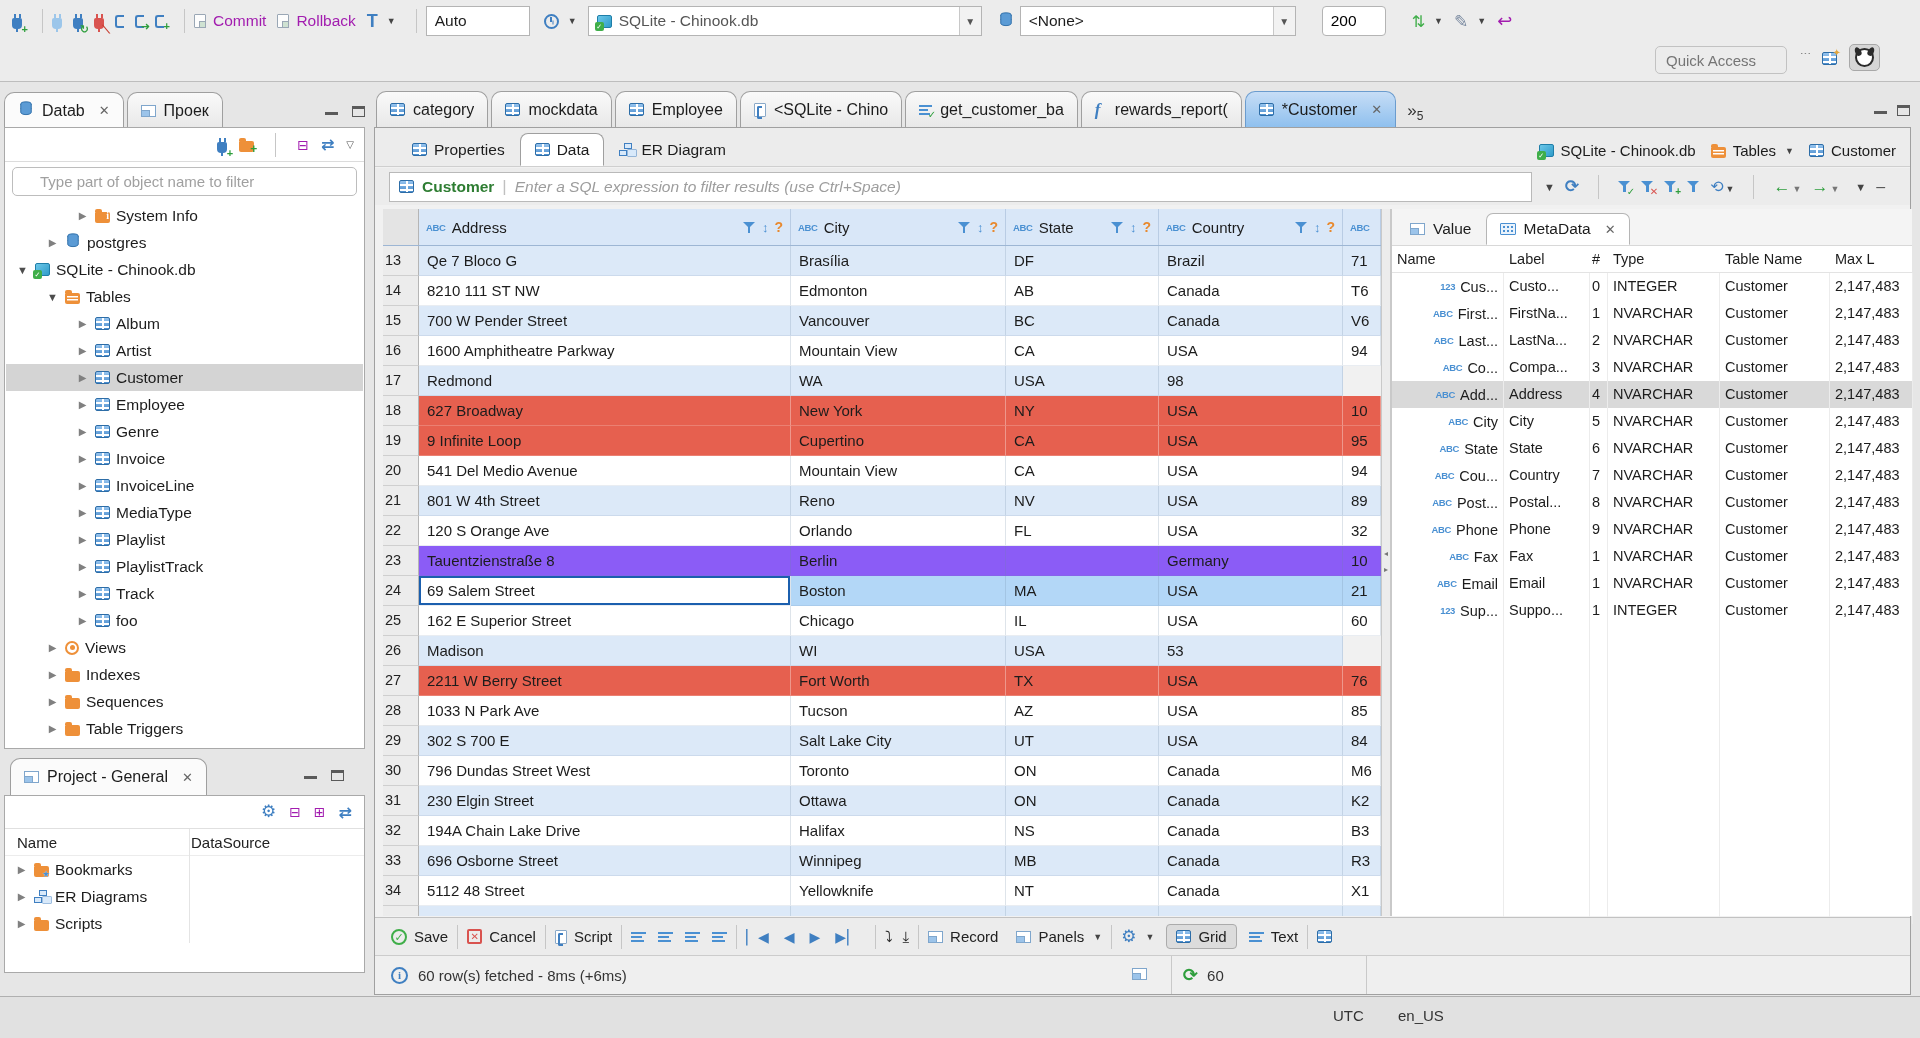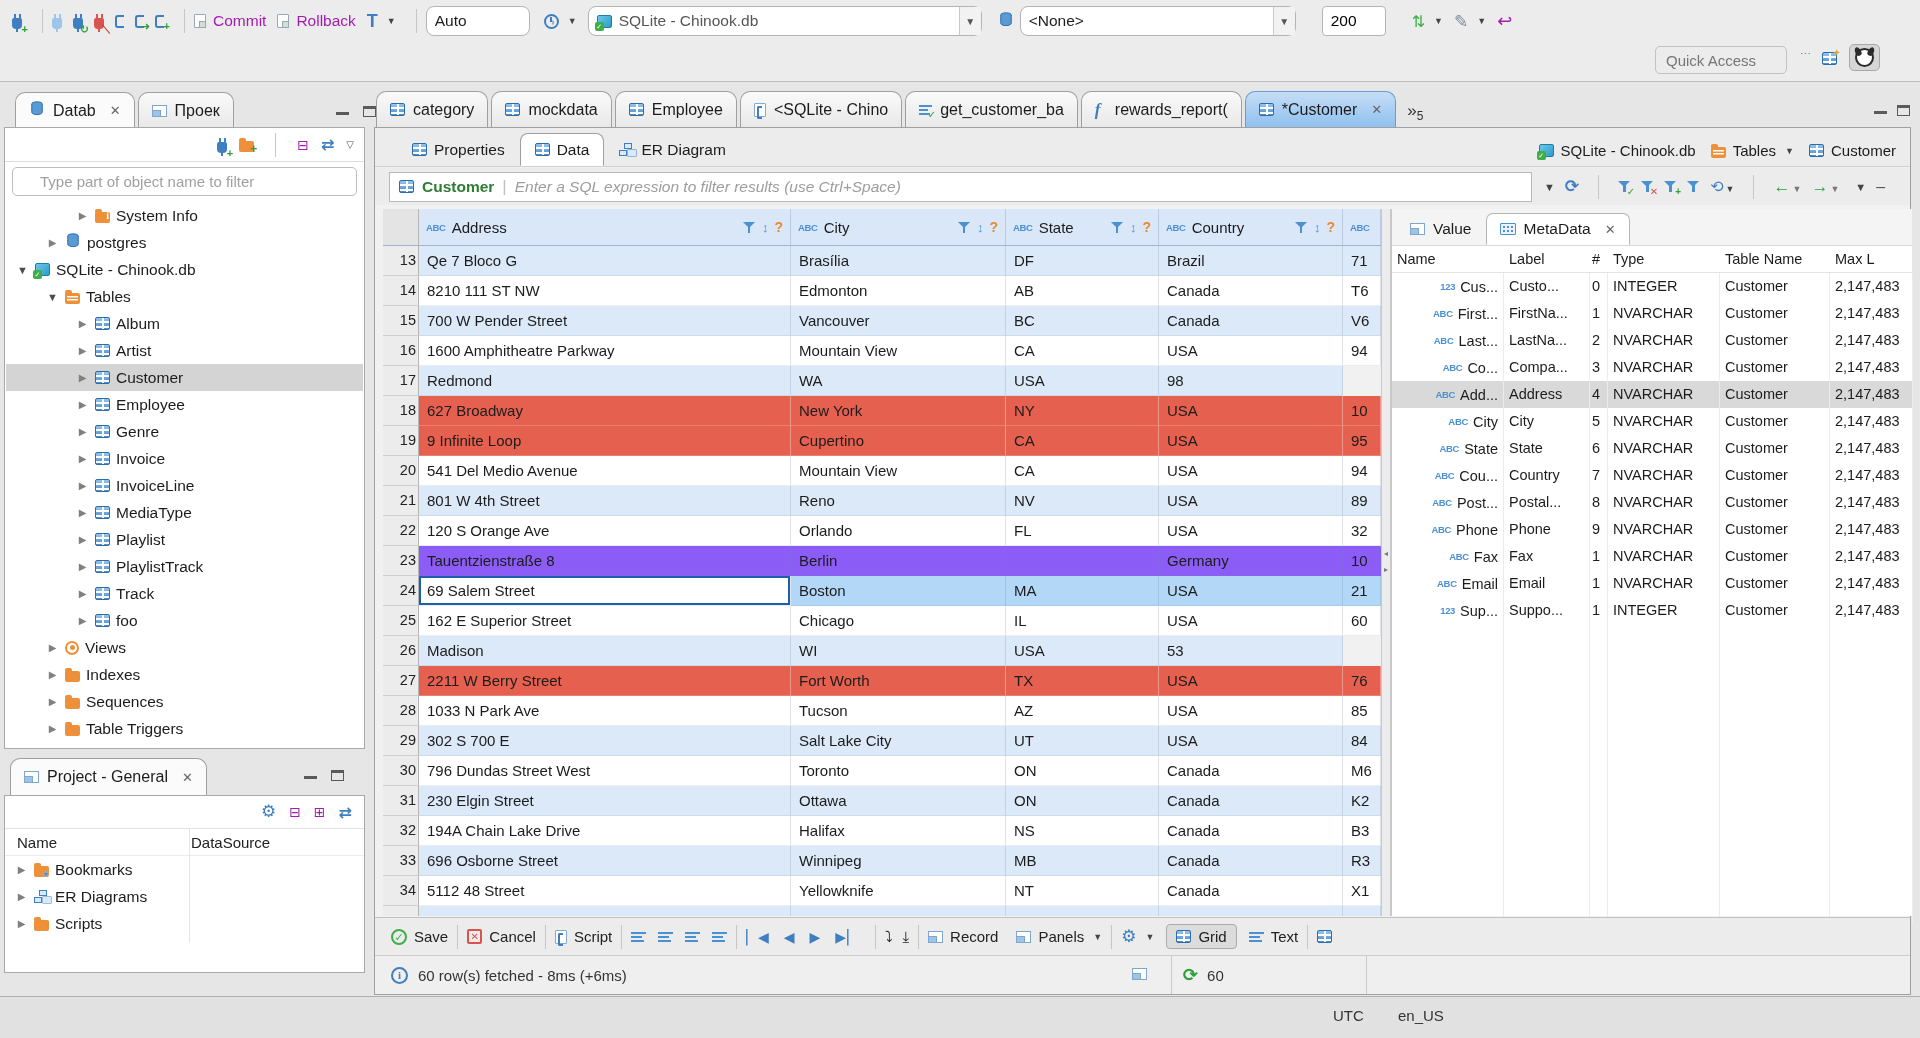--- a/index.html
+++ b/index.html
@@ -83,35 +83,35 @@
     font-size:11px;font-weight:bold;font-family:"Liberation Serif",serif;line-height:13px}
   .tbadge{color:#4a90d2;font-size:9.5px;font-weight:bold;letter-spacing:-0.3px;flex:none}
   .winbtn{display:inline-block;width:13px;height:11px;border:1px solid #5a5a5a;border-top-width:3px;margin-left:10px;vertical-align:middle}
   .winbtn.min{height:0;border:none;border-top:3px solid #5a5a5a;width:13px;margin-bottom:-4px}
   .xclose{color:#666;font-size:13px;font-weight:bold;margin-left:6px;cursor:pointer}
 
   
   .topbar{position:absolute;left:0;top:0;width:1920px;height:82px;background:#ececec;border-bottom:1px solid #bdbdbd}
   .trow1{position:absolute;left:0;top:4px;height:34px;display:flex;align-items:center;padding-left:12px}
   .tbtn{display:flex;align-items:center;gap:7px;margin-right:11px;font-size:15.5px;flex:none}
-  .combo{background:#fff;border:1px solid #b4b4b4;border-radius:8px;height:30px;display:flex;align-items:center;
+  .combo{background:#fff;border:1px solid #b4b4b4;border-radius:0;height:30px;display:flex;align-items:center;
     padding:12px 8px;font-size:15.5px;gap:7px;flex:none}
   .combo .arrowbox{width:22px;height:28px;margin-right:-8px;border-left:1px solid #c8c8c8;background:#f2f2f2;
     color:#555;font-size:10px;display:flex;align-items:center;justify-content:center}
   .dd{color:#444;font-size:9px;margin-left:2px}
   .fetchsize{width:64px;height:30px;border:1px solid #b4b4b4;border-radius:4px;padding:0 8px;font-size:15.5px}
   .quickaccess{position:absolute;left:1655px;top:46px;width:132px;height:28px;border:1px solid #c2c2c2;border-radius:5px;
     padding:0 10px;font-size:15px;background:#ececec;color:#9a9a9a}
   .dots{position:absolute;left:1800px;top:48px;color:#888;font-size:11px;letter-spacing:1px;writing-mode:vertical-lr}
   .persp{position:absolute;left:1822px;top:44px;display:flex;gap:12px;align-items:center}
   .persp .pressed{background:#d6d6d6;border:1px solid #a8a8a8;border-radius:5px;padding:3px 5px}
   .ic-tableplus::after{content:"✦";position:absolute;right:-5px;top:-6px;color:#e2a63c;font-size:10px}
 
   
-  .lefttabs{position:absolute;left:15px;top:88px;width:361px;height:40px;display:flex;align-items:flex-end}
+  .lefttabs{position:absolute;left:4px;top:88px;width:361px;height:40px;display:flex;align-items:flex-end}
   .edtabstrip{position:absolute;left:376px;top:84px;width:1534px;height:43px;display:flex;align-items:flex-end}
   .vtab,.etab{height:36px;display:flex;align-items:center;gap:8px;padding:0 13px;border:1px solid #9f9f9f;border-bottom:none;
     border-radius:10px 10px 0 0;background:linear-gradient(#fafafa,#e8e8e8);font-size:16px;margin-right:3px;flex:none;cursor:pointer}
   .etab{max-width:215px}
   .etab .lbl,.vtab .lbl{white-space:nowrap;overflow:hidden}
   .etab.active{background:linear-gradient(#c6ddf6,#8fc0ee);border-color:#6b9cce}
   .vtab.active{background:#fbfbfb}
   .overflowind{font-size:17px;color:#333;margin:0 0 4px 8px}
   .overflowind sub{font-size:12px}
   .stripbtns{margin-left:auto;margin-bottom:8px;white-space:nowrap}
@@ -156,21 +156,21 @@
     height:37px;background:#d9e7f8;border-bottom:1px solid #9db6d4}
   .gh{display:flex;align-items:center;gap:6px;padding:0 7px;border-right:1px solid #b9cce4;font-size:15px;overflow:hidden;white-space:nowrap}
   .gh .grow-sp{flex:1}
   .gh .sort{color:#4a90d2;font-weight:bold;font-size:13px}
   .gh .ord{color:#e8892e;font-weight:bold;font-size:14px}
   .gh.corner{background:#e4e4e4;border-right:1px solid #b5b5b5}
   #gridrows{position:absolute;left:8px;top:118px;width:998px}
   .grow{display:grid;grid-template-columns:36px 372px 215px 153px 184px 38px;height:30px;line-height:29px;font-size:15px}
   .gc{padding:0 8px;border-right:1px solid rgba(110,135,165,.22);border-bottom:1px solid rgba(110,135,165,.15);
     white-space:nowrap;overflow:hidden;background:#fff}
-  .gc.num{background:#ececec;border-right:1px solid #b5b5b5;border-bottom:1px solid #cfcfcf;text-align:right;padding:0 2px;font-size:14.5px;color:#222}
+  .gc.num{background:#ececec;border-right:1px solid #b5b5b5;border-bottom:1px solid #cfcfcf;text-align:left;padding:0 2px;font-size:14.5px;color:#222}
   .grow.alt .gc:not(.num){background:#dce9f8}
   .grow.red .gc:not(.num){background:#e6604f;border-right-color:rgba(255,255,255,.35);border-bottom-color:rgba(255,255,255,.2)}
   .grow.green .gc:not(.num){background:#8b5cf6}
   .grow.selected .gc:not(.num){background:#b3d7f7}
   .grow.selected .gc.focus{background:#fff;box-shadow:inset 0 0 0 2px #1b5fae}
   .sliver{position:absolute;left:8px;top:778px;width:998px;height:10px;display:grid;grid-template-columns:36px 372px 215px 153px 184px 38px;overflow:hidden}
   .sliver div{background:#dce9f8;border-right:1px solid rgba(110,135,165,.22)}
   .sliver div:first-child{background:#ececec;border-right:1px solid #b5b5b5}
 
   

